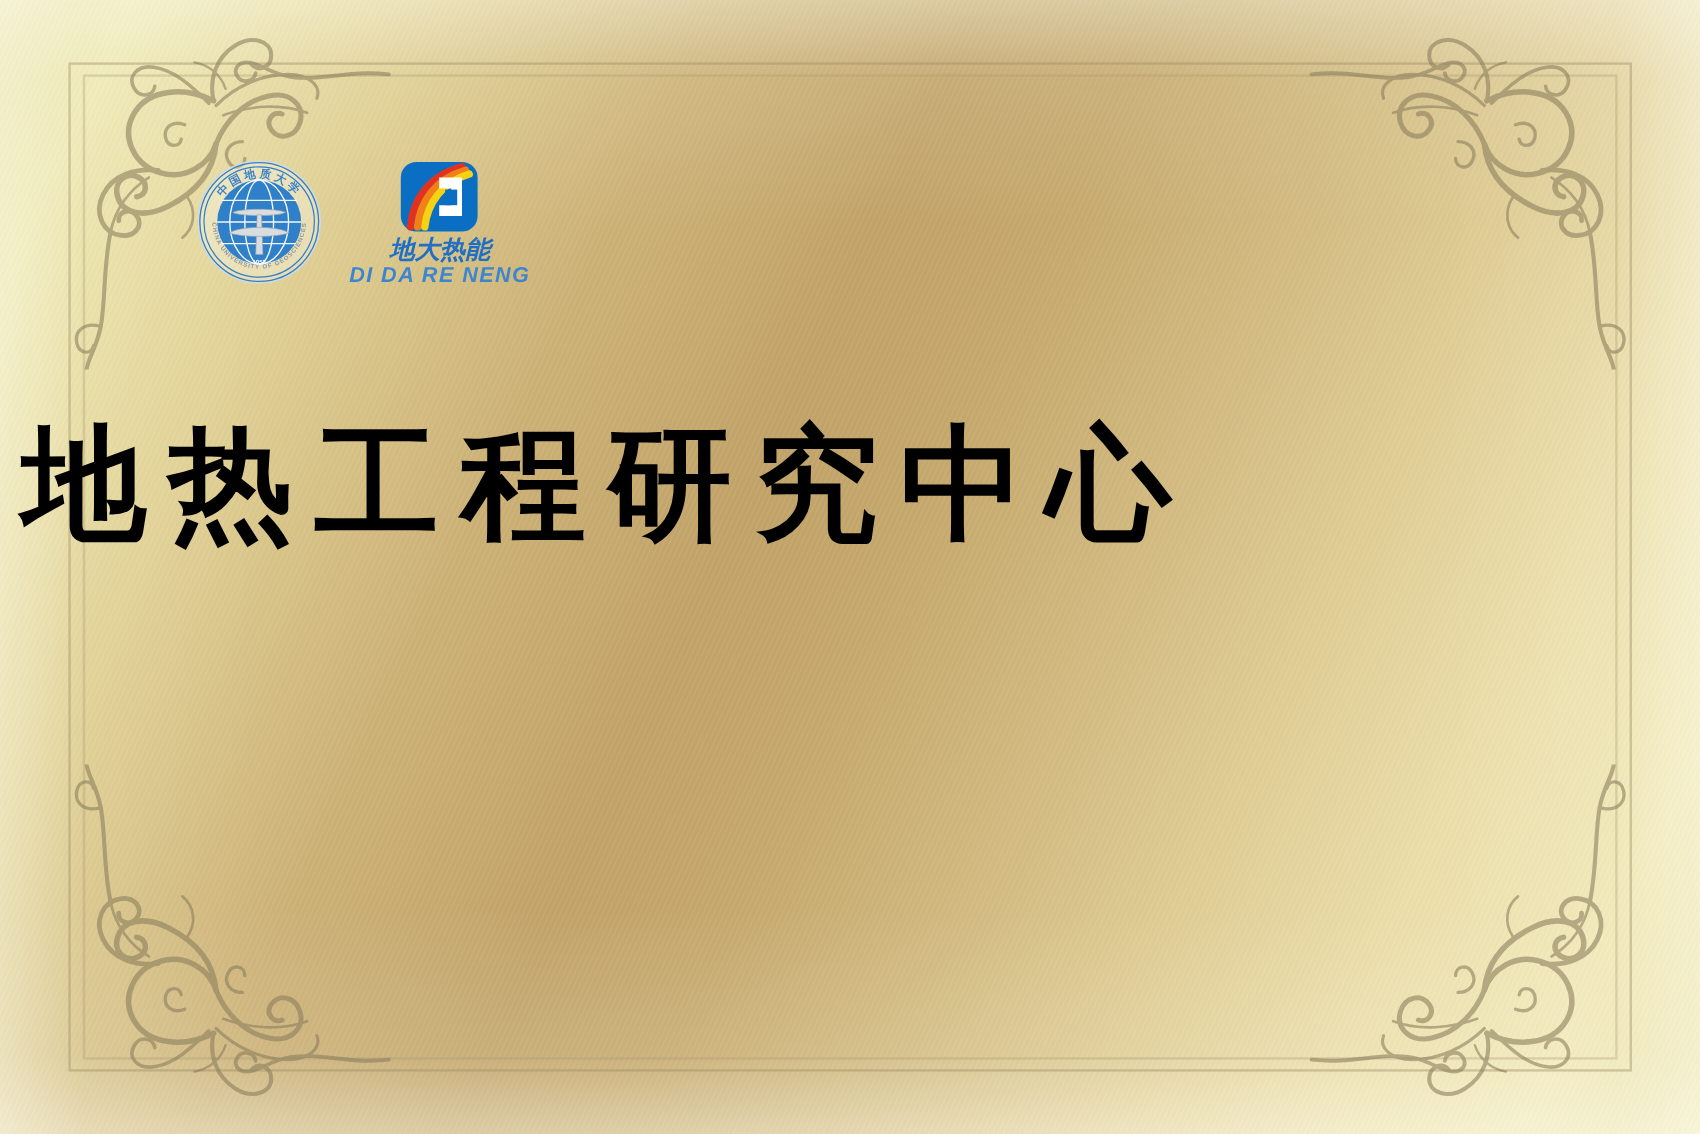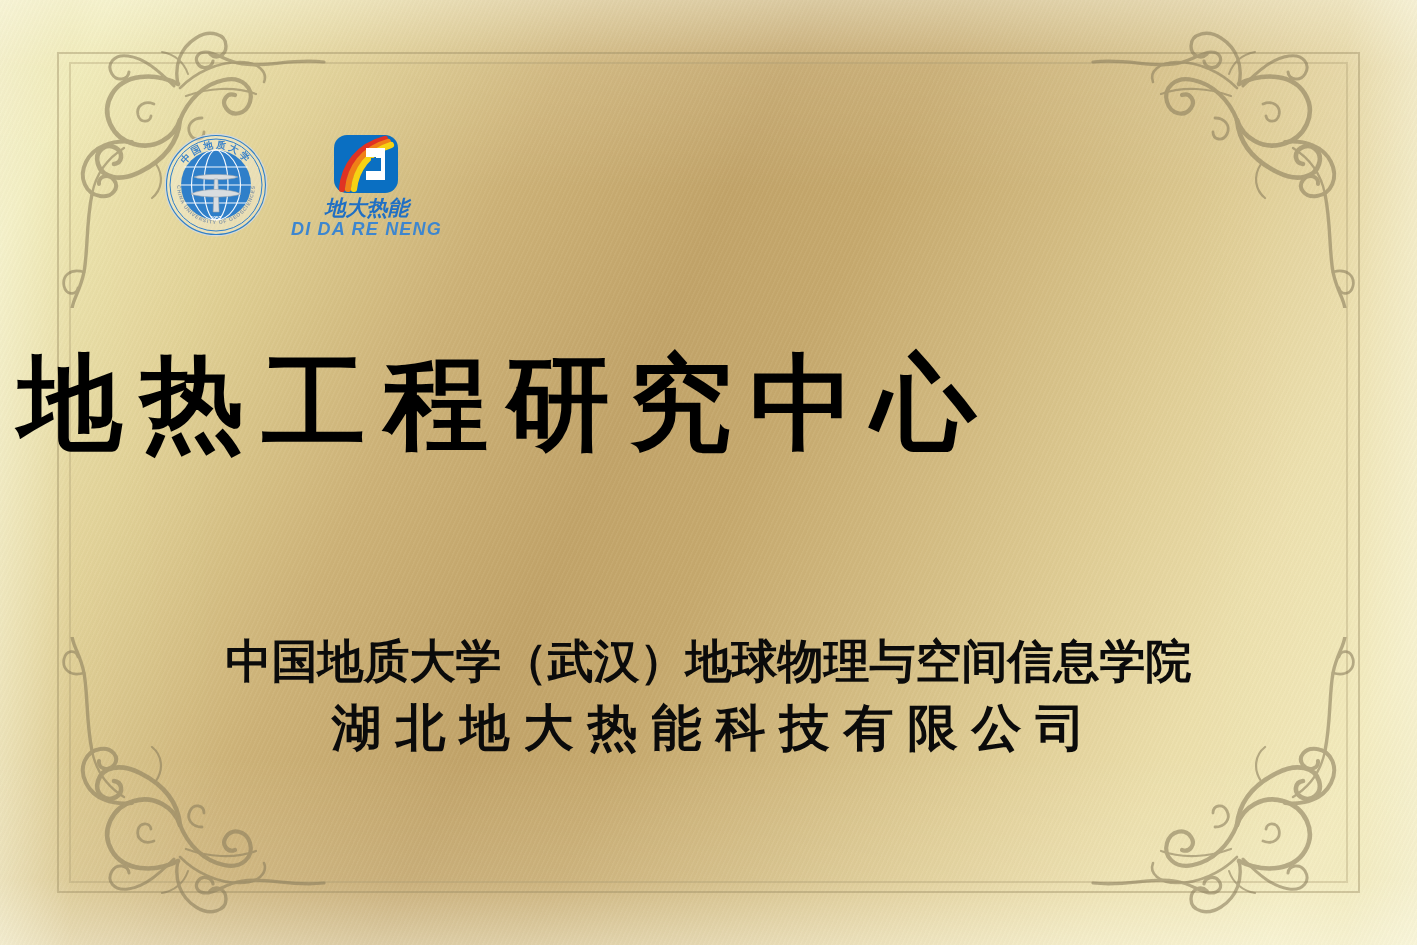--- a/index.html
+++ b/index.html
@@ -355,18 +355,14 @@
         </svg>
       </div>
       <div class="ddrn-cn">地大热能</div>
       <div class="ddrn-en">DI DA RE NENG</div>
     </div>
 
   </div>
 
   <div class="headline">地热工程研究中心</div>
 
-  <div class="subtitles">
-    <div class="sub-line-1">中国地质大学（武汉）地球物理与空间信息学院</div>
-    <div class="sub-line-2">湖北地大热能科技有限公司</div>
-  </div>
 
 </div>
 
 </body></html>

